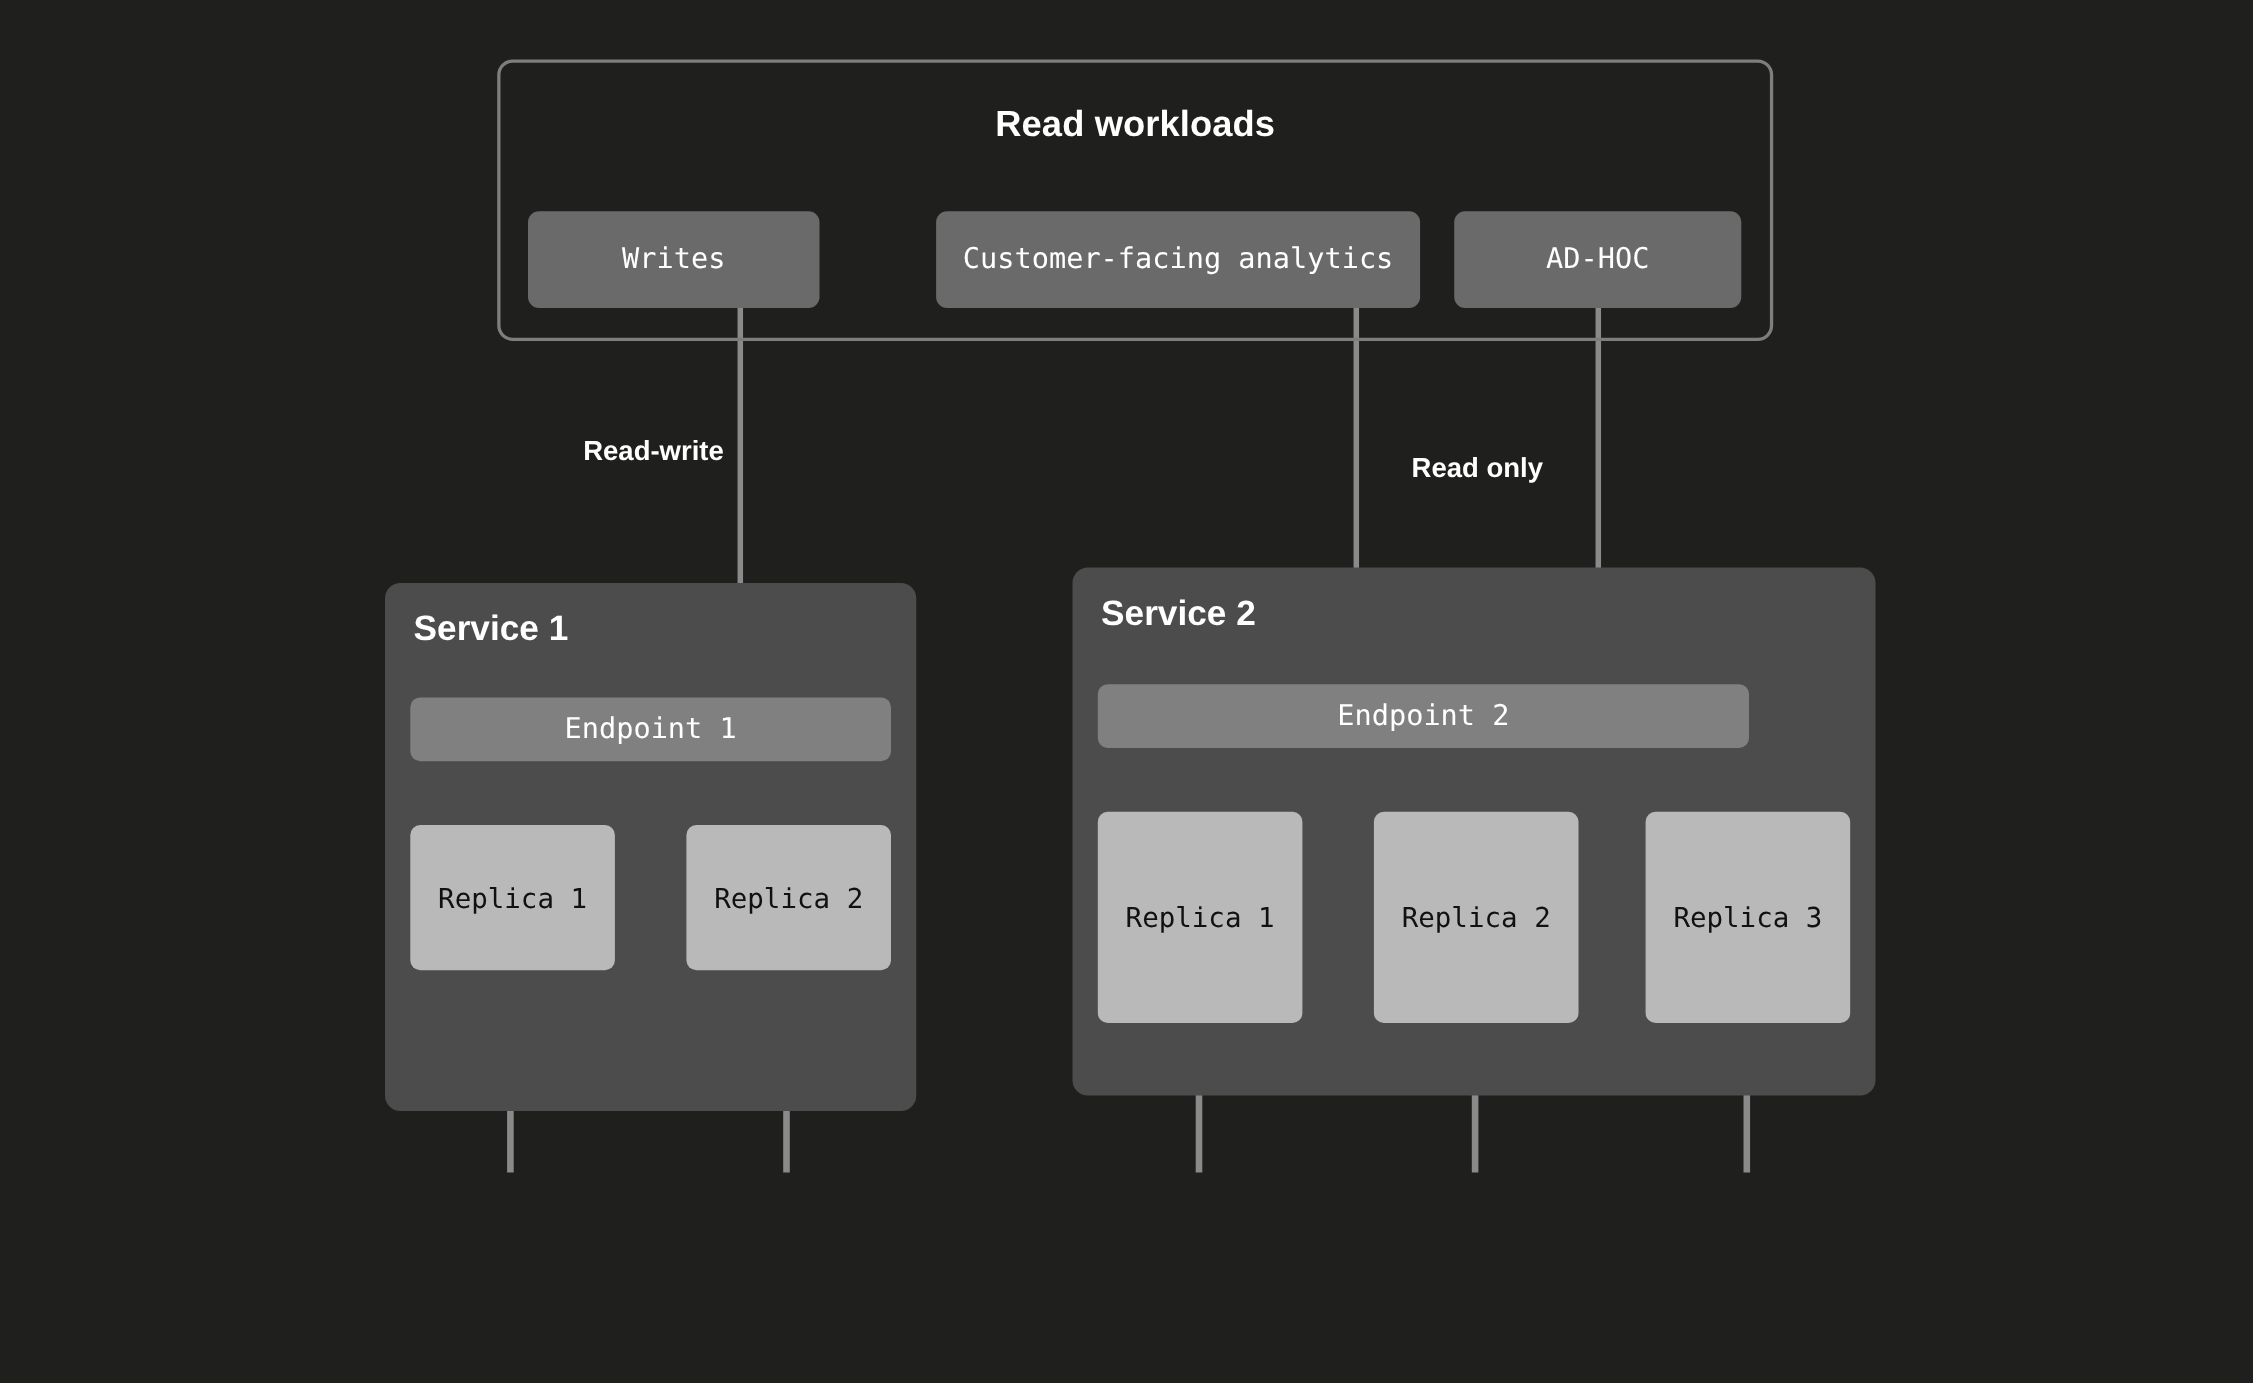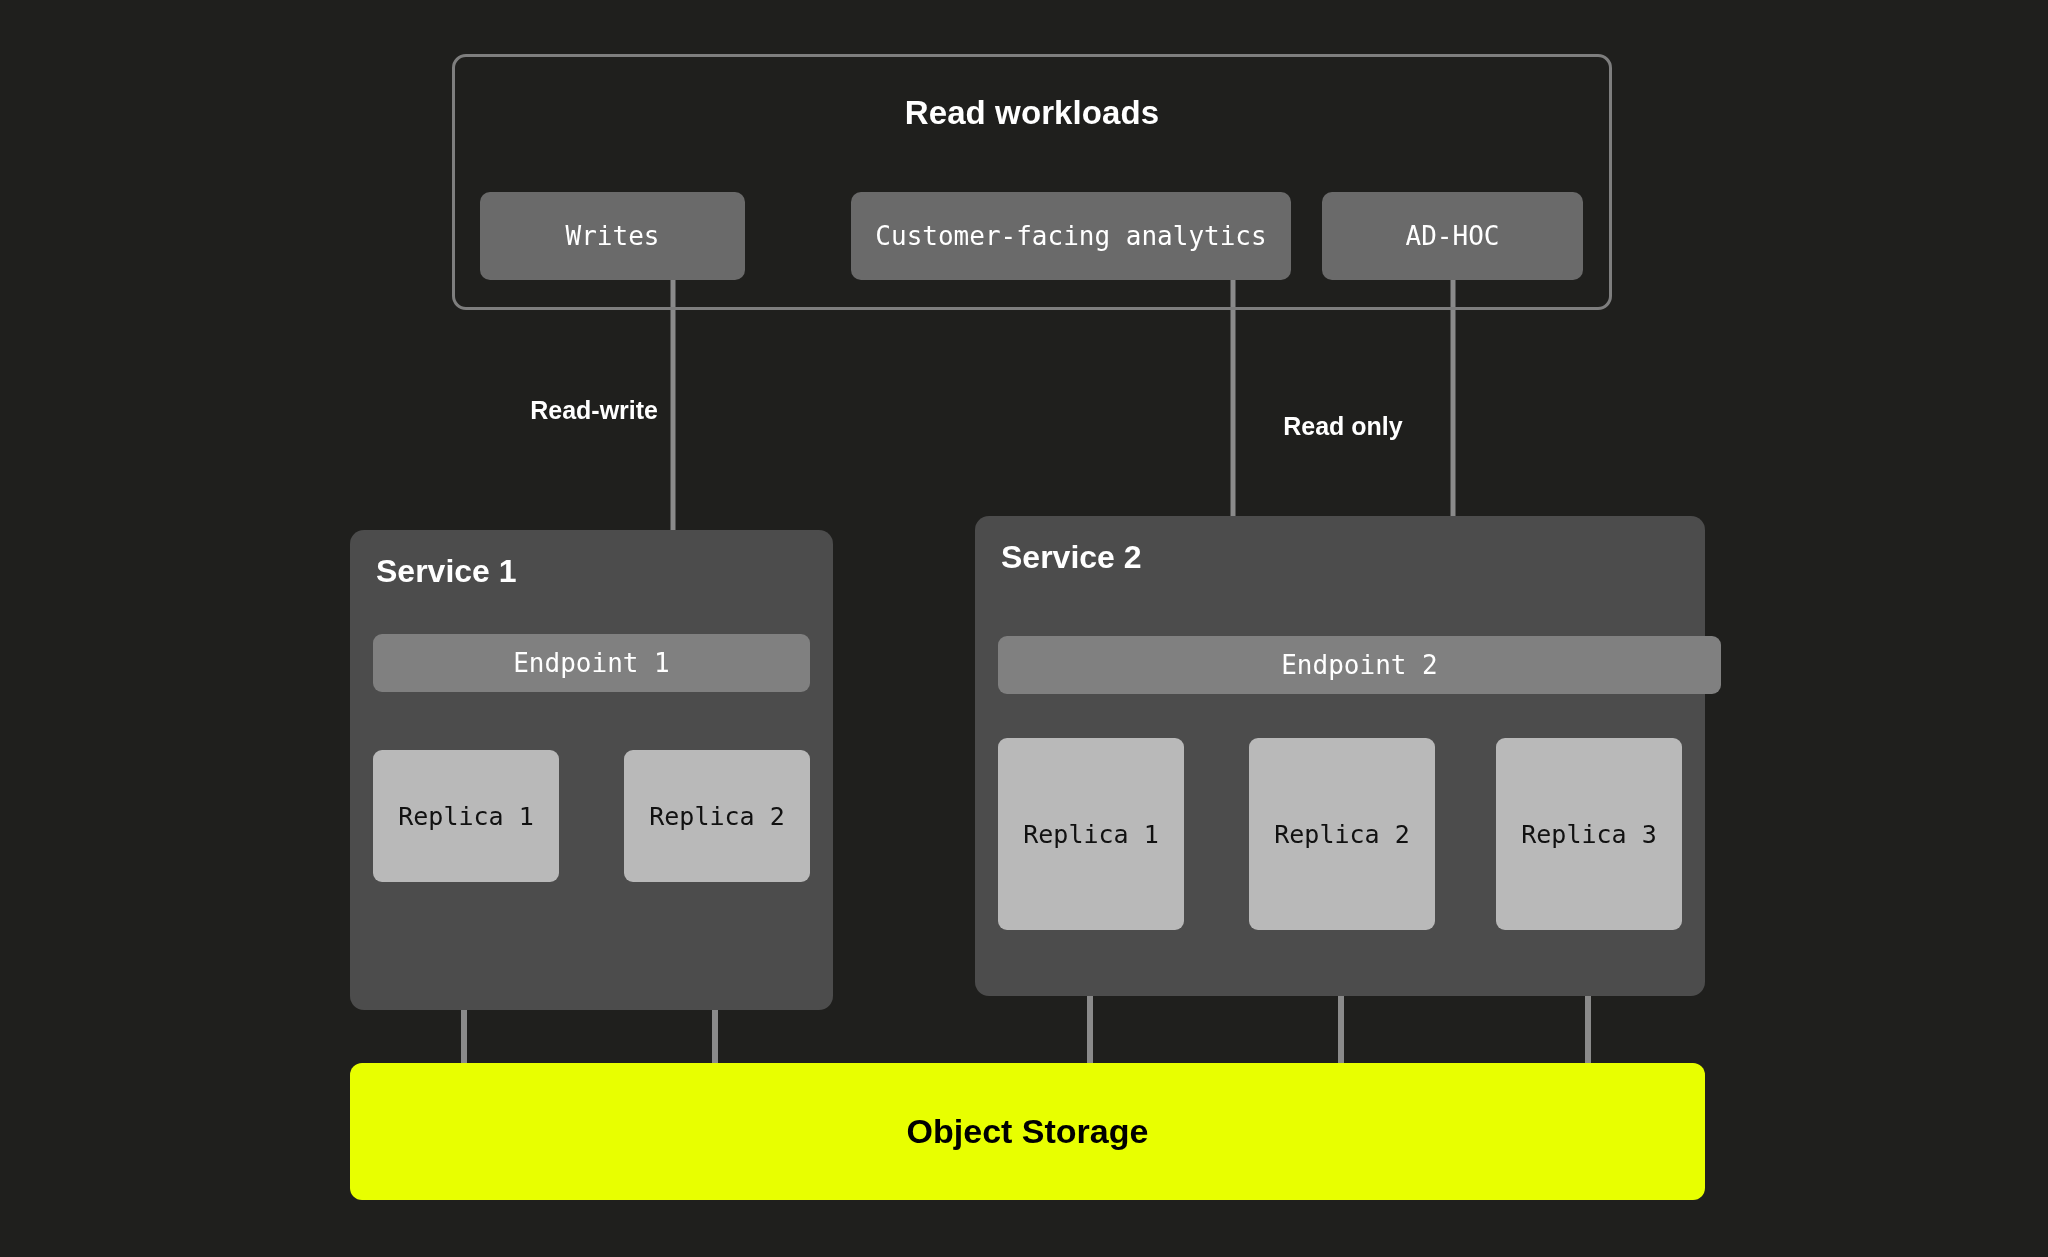--- a/index.html
+++ b/index.html
@@ -98,21 +98,21 @@
     border-radius: 9px;
     height: 58px;
     color: #ffffff;
     font-family: "DejaVu Sans Mono", "Liberation Mono", monospace;
     font-size: 26px;
     display: flex;
     align-items: center;
     justify-content: center;
   }
   #endpoint-1 { left: 23px; top: 104px; width: 437px; }
-  #endpoint-2 { left: 23px; top: 120px; width: 723px; }
+  #endpoint-2 { left: 23px; top: 106px; width: 592px; }
 
   .replica-box {
     position: absolute;
     background: #b9b9b9;
     border-radius: 9px;
     color: #111111;
     font-family: "DejaVu Sans Mono", "Liberation Mono", monospace;
     font-size: 25px;
     display: flex;
     align-items: center;
@@ -194,15 +194,14 @@
   </div>
 
   <div class="service-panel" id="service-2">
     <div class="service-title">Service 2</div>
     <div class="endpoint-bar" id="endpoint-2">Endpoint 2</div>
     <div class="replica-box" id="s2-replica-1">Replica 1</div>
     <div class="replica-box" id="s2-replica-2">Replica 2</div>
     <div class="replica-box" id="s2-replica-3">Replica 3</div>
   </div>
 
-  <div id="object-storage">Object Storage</div>
 
 </div>
 
 </body></html>

